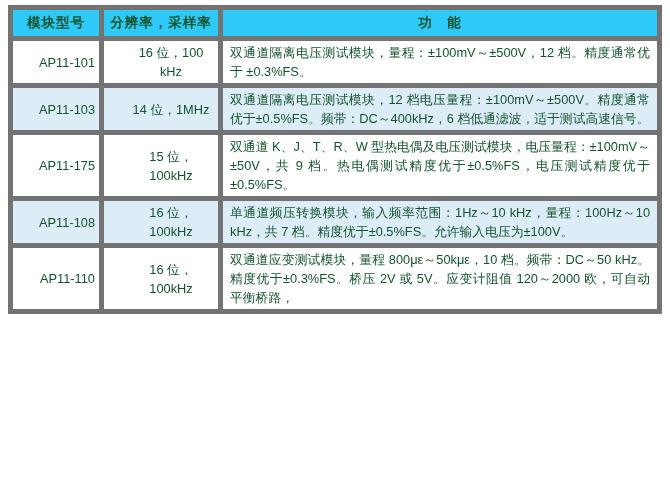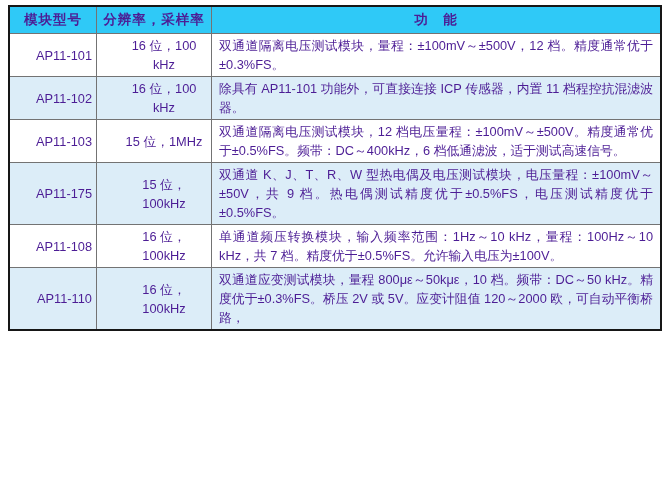--- a/index.html
+++ b/index.html
@@ -19,22 +19,22 @@
   }
   table.module-table {
     border-collapse: collapse;
     table-layout: fixed;
     width: 654px;
     margin: 5px 0 0 8px;
     border: 2px solid #161616;
   }
   table.module-table th,
   table.module-table td {
-    border: 1px solid #737373;
-    color: #4c1d95;
+    border: 5px solid #737373;
+    color: #14532d;
     overflow: hidden;
   }
   thead th {
     background: #2fc9f7;
     font-size: 13.5px;
     font-weight: bold;
     height: 22px;
     text-align: center;
     letter-spacing: 1px;
     padding: 2px 2px;
@@ -79,27 +79,22 @@
         <th class="h3">功　能</th>
       </tr>
     </thead>
     <tbody>
       <tr>
         <td class="c1">AP11-101</td>
         <td class="c2">16 位，100 kHz</td>
         <td class="c3">双通道隔离电压测试模块，量程：±100mV～±500V，12 档。精度通常优于 ±0.3%FS。</td>
       </tr>
       <tr>
-        <td class="c1">AP11-102</td>
-        <td class="c2">16 位，100 kHz</td>
-        <td class="c3">除具有 AP11-101 功能外，可直接连接 ICP 传感器，内置 11 档程控抗混滤波器。</td>
-      </tr>
-      <tr>
         <td class="c1">AP11-103</td>
-        <td class="c2">15 位，1MHz</td>
+        <td class="c2">14 位，1MHz</td>
         <td class="c3">双通道隔离电压测试模块，12 档电压量程：±100mV～±500V。精度通常优于±0.5%FS。频带：DC～400kHz，6 档低通滤波，适于测试高速信号。</td>
       </tr>
       <tr>
         <td class="c1">AP11-175</td>
         <td class="c2">15 位，100kHz</td>
         <td class="c3">双通道 K、J、T、R、W 型热电偶及电压测试模块，电压量程：±100mV～±50V，共 9 档。热电偶测试精度优于±0.5%FS，电压测试精度优于±0.5%FS。</td>
       </tr>
       <tr>
         <td class="c1">AP11-108</td>
         <td class="c2">16 位，100kHz</td>

